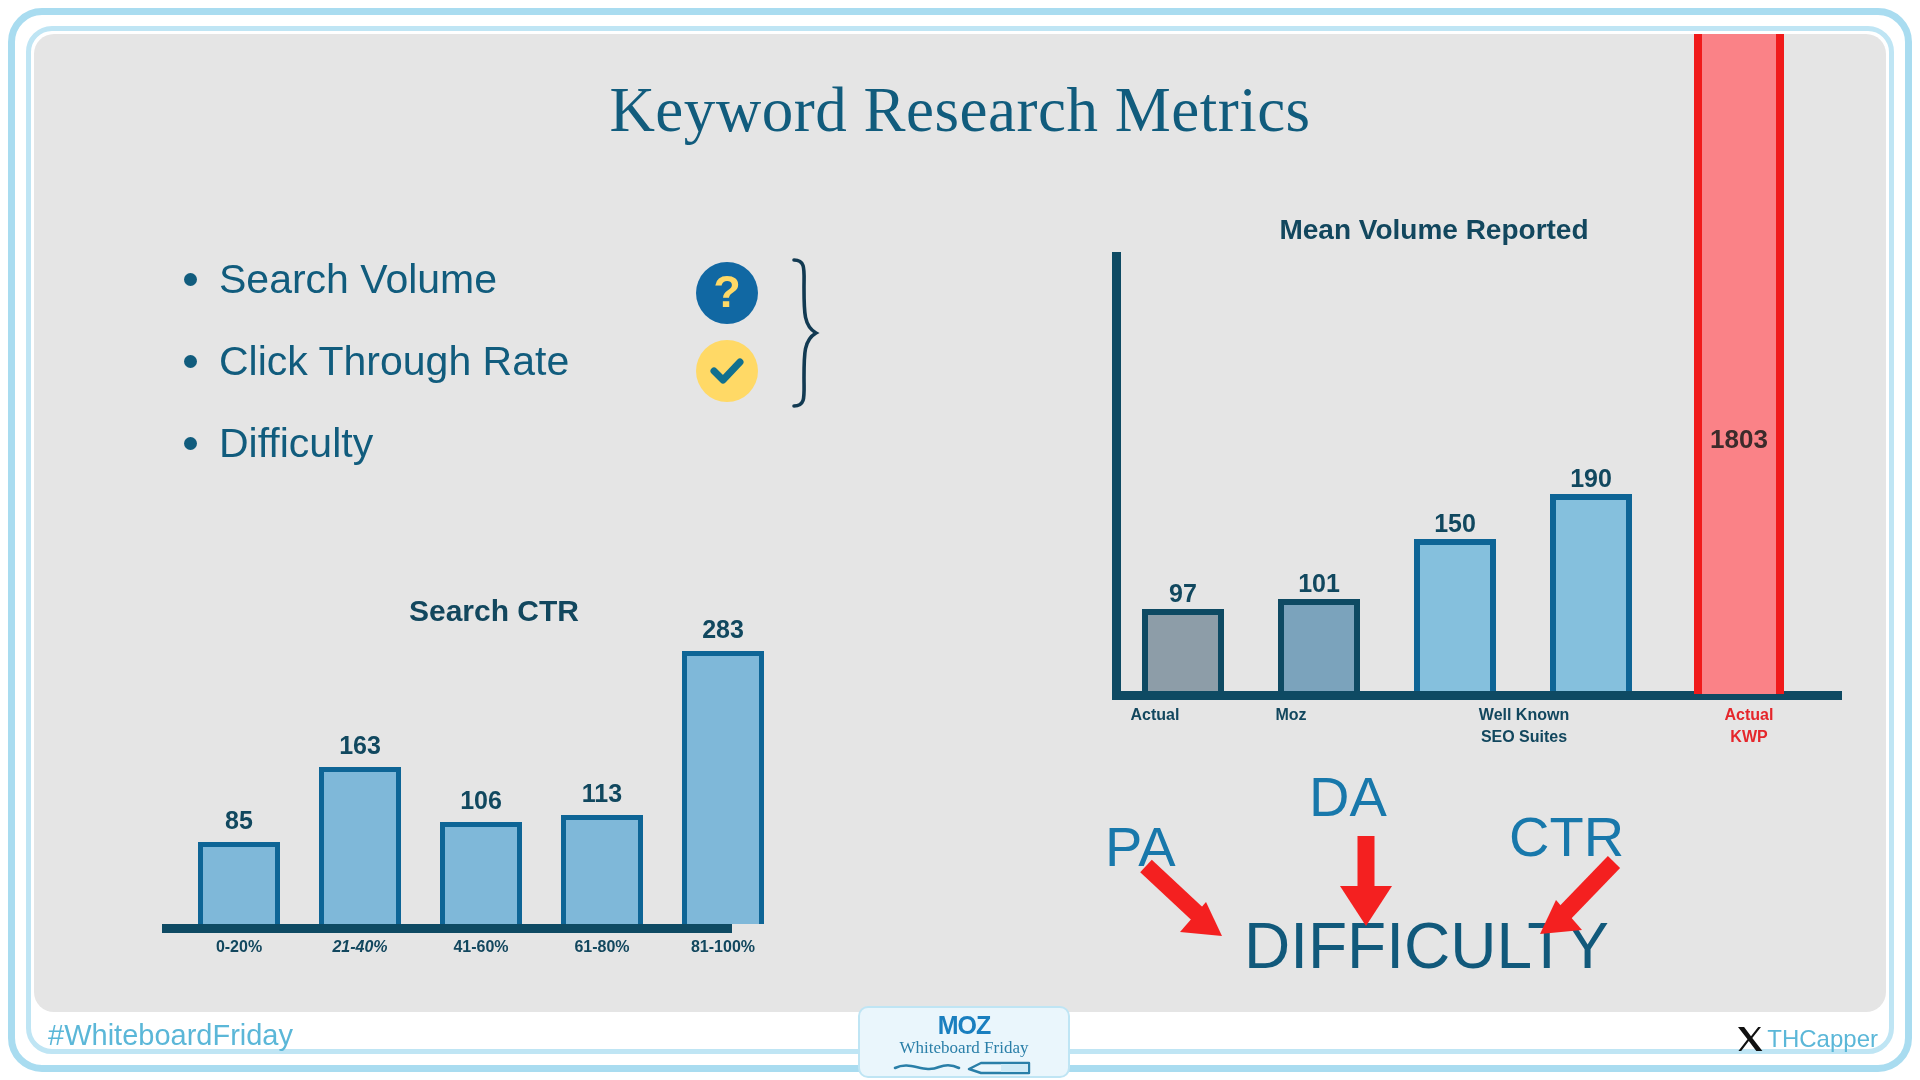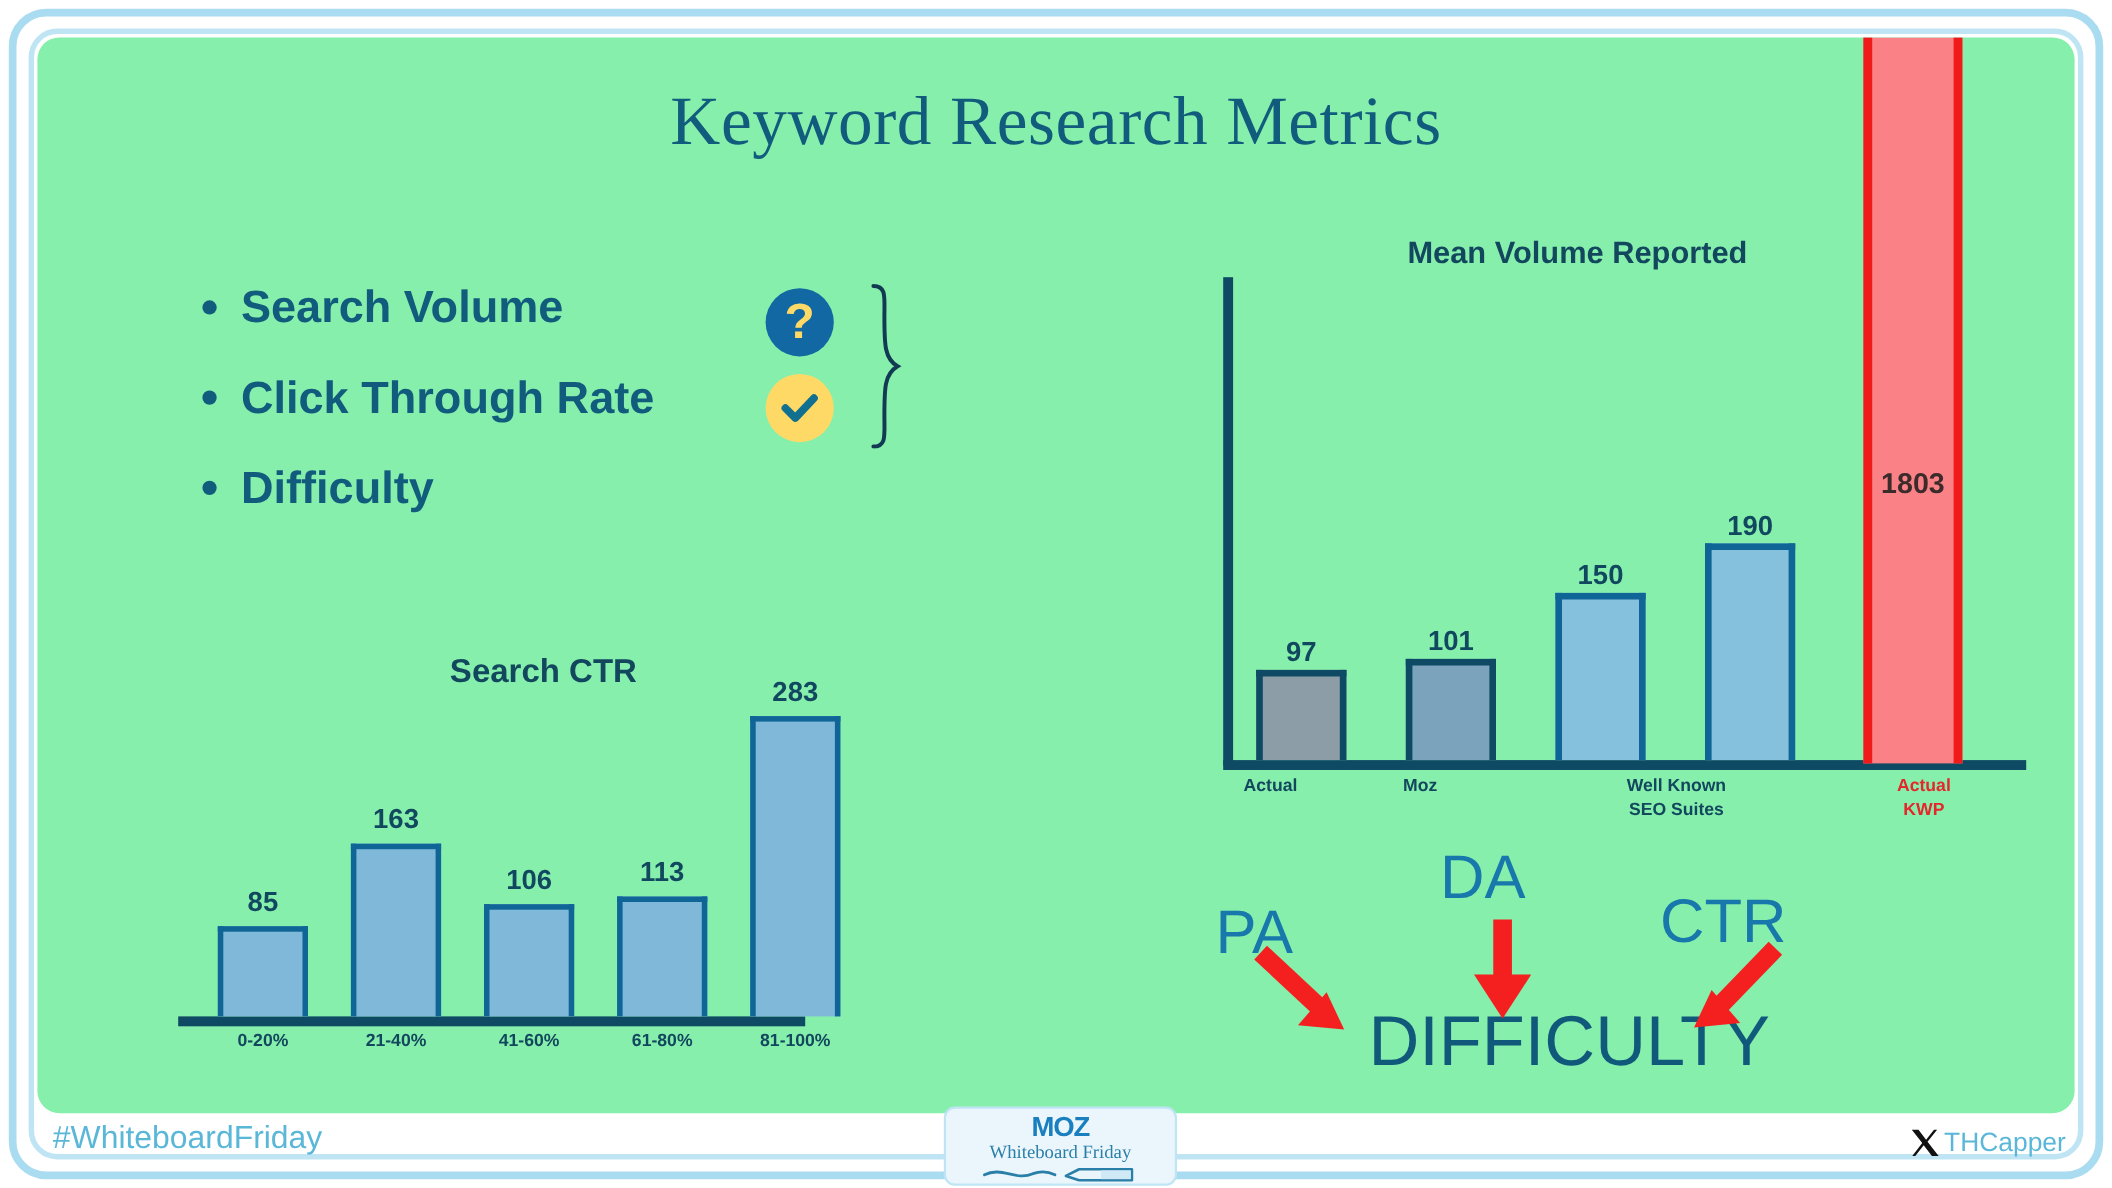--- a/index.html
+++ b/index.html
@@ -26,21 +26,21 @@
     position: absolute;
     left: 26px; top: 26px; right: 26px; bottom: 26px;
     border: 5px solid #bfe5f4;
     border-radius: 26px;
     pointer-events: none;
   }
   .canvas {
     position: absolute;
     left: 34px; top: 34px;
     width: 1852px; height: 978px;
-    background: #86efac;
+    background: #e5e5e5;
     border-radius: 20px;
     overflow: hidden;
   }
 
   
   .title {
     position: absolute;
     left: 0; top: 40px; width: 1852px;
     text-align: center;
     font-family: "Liberation Serif", serif;
@@ -62,21 +62,21 @@
   }
   .bullet-dot {
     width: 13px; height: 13px;
     border-radius: 50%;
     background: #115c7d;
     margin-right: 22px;
     flex: none;
   }
   .bullet-text {
     font-size: 41px;
-    font-weight: bold;
+    font-weight: normal;
     color: #115c7d;
     white-space: nowrap;
   }
 
   
   .icon-stack {
     position: absolute;
     left: 662px; top: 228px;
     width: 130px; height: 145px;
   }
@@ -330,21 +330,21 @@
         <div class="bar" style="left:260px; width:82px; height:102px;"></div>
         <div class="bar-label" style="left:231px; top:132px;">106</div>
 
         <div class="bar" style="left:381px; width:82px; height:109px;"></div>
         <div class="bar-label" style="left:352px; top:125px;">113</div>
 
         <div class="bar" style="left:502px; width:82px; height:273px;"></div>
         <div class="bar-label" style="left:473px; top:-39px;">283</div>
       </div>
       <div class="cat-label" style="left:-5px;">0-20%</div>
-      <div class="cat-label" style="left:116px;">21-40%</div>
+      <div class="cat-label" style="left:116px;font-style:italic;">21-40%</div>
       <div class="cat-label" style="left:237px;">41-60%</div>
       <div class="cat-label" style="left:358px;">61-80%</div>
       <div class="cat-label" style="left:479px;">81-100%</div>
     </div>
 
     <div class="chart" id="mvr-chart">
       <div class="chart-title">Mean Volume Reported</div>
       <div class="axis-y"></div>
       <div class="axis-x"></div>
       <div class="plot">

